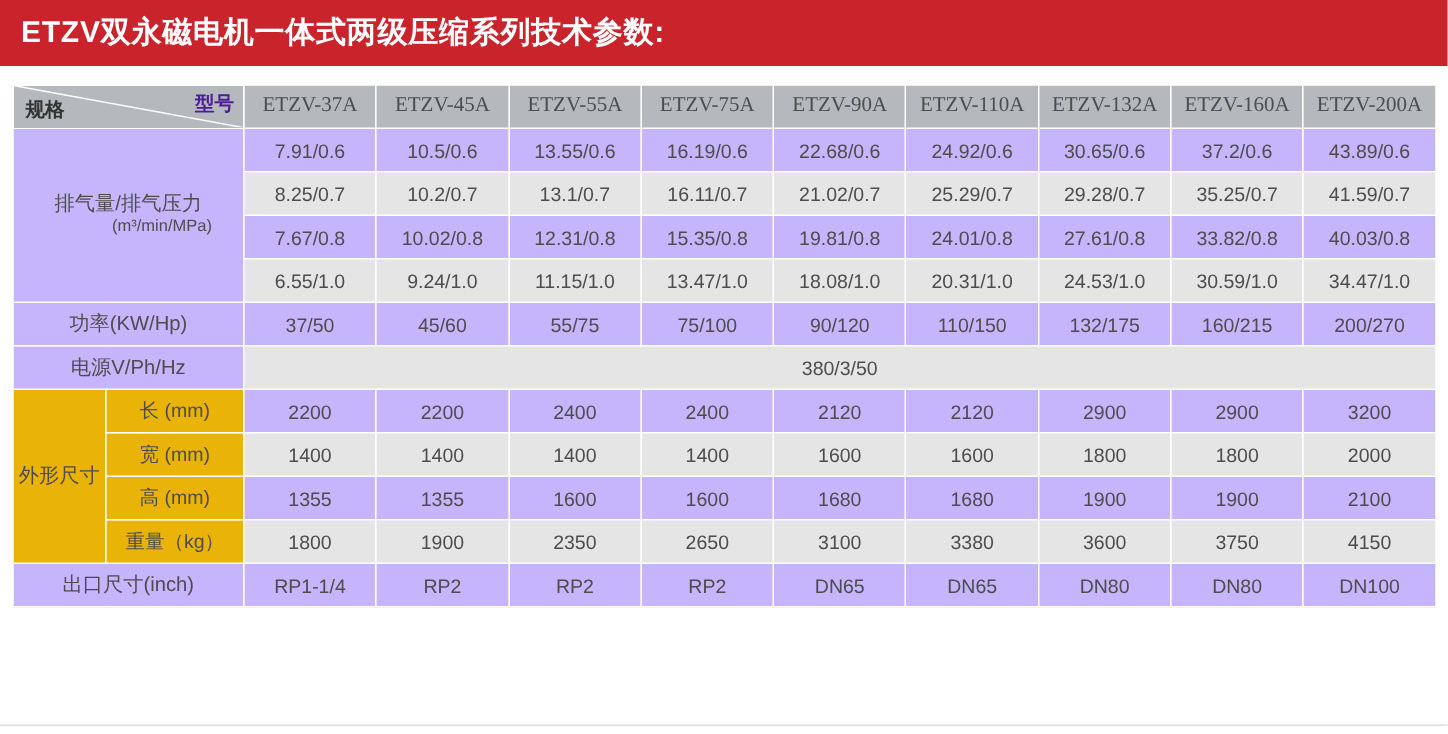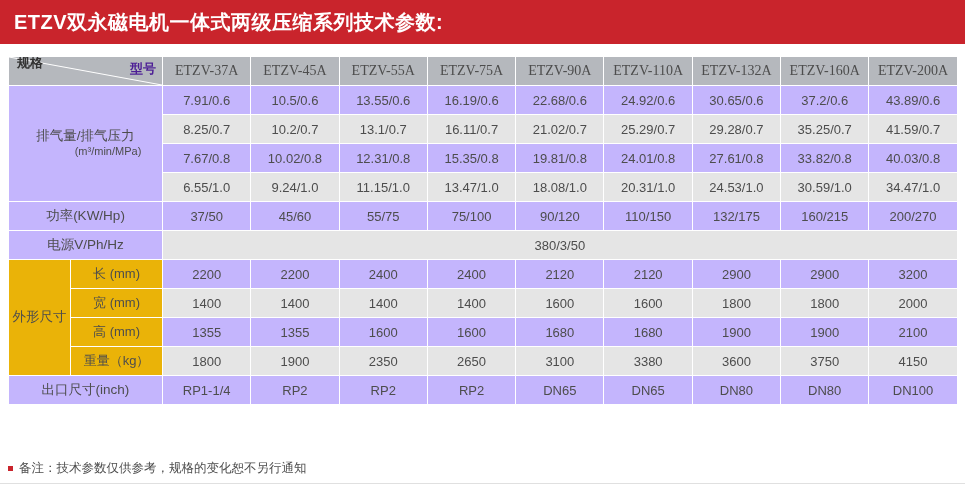--- a/index.html
+++ b/index.html
@@ -103,21 +103,21 @@
     position: absolute;
     right: 6px;
     top: 3px;
     font-size: 13px;
     font-weight: bold;
     color: #4c1d95;
   }
   .diag .t-spec {
     position: absolute;
     left: 8px;
-    bottom: 13px;
+    bottom: 3px;
     font-size: 13px;
     font-weight: bold;
     color: #333;
   }
   .tall-head { height: 44px; }
   .sub-label {
     background: #eab308;
     color: #333;
     font-weight: bold;
     font-size: 13px;
@@ -328,19 +328,15 @@
           <td class="cell-light">DN65</td>
           <td class="cell-light">DN65</td>
           <td class="cell-light">DN80</td>
           <td class="cell-light">DN80</td>
           <td class="cell-light">DN100</td>
         </tr>
       </tbody>
     </table>
   </div>
 
-  <div class="footnote">
-    <span class="bullet"></span>
-    <span>备注：技术参数仅供参考，规格的变化恕不另行通知</span>
-  </div>
 
   <div class="bottom-rule"></div>
 </div>
 
 </body></html>

